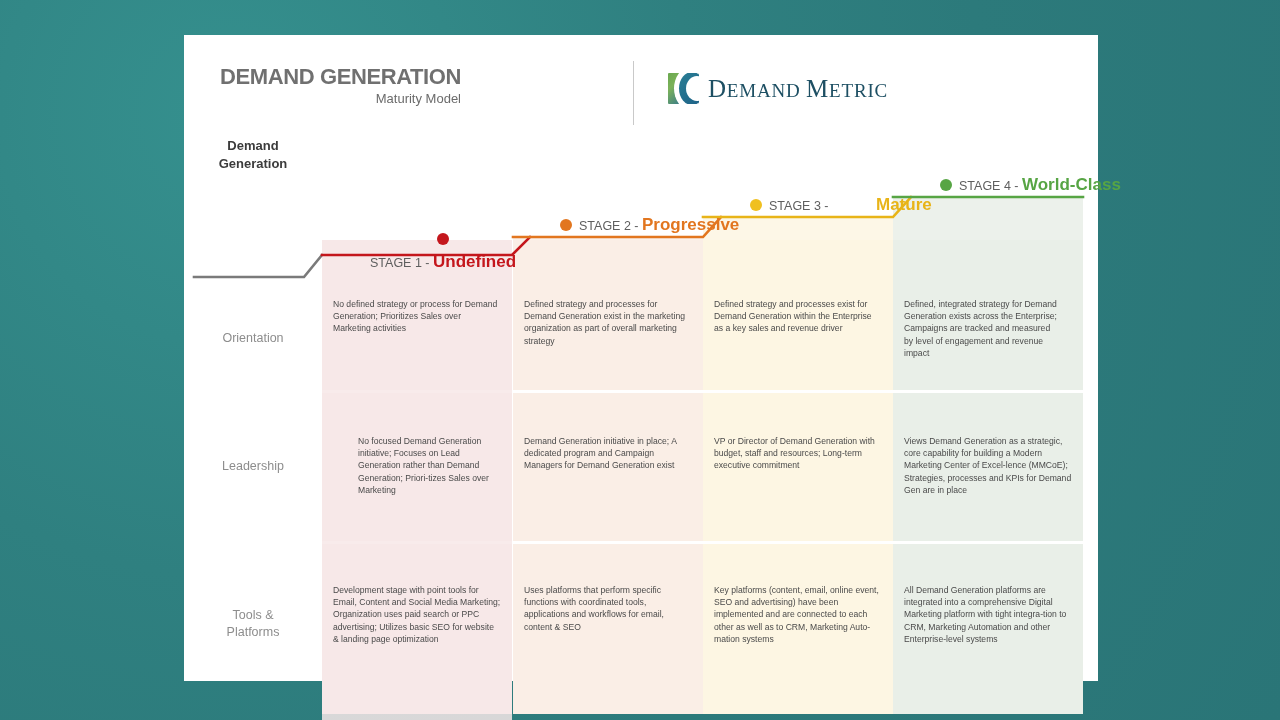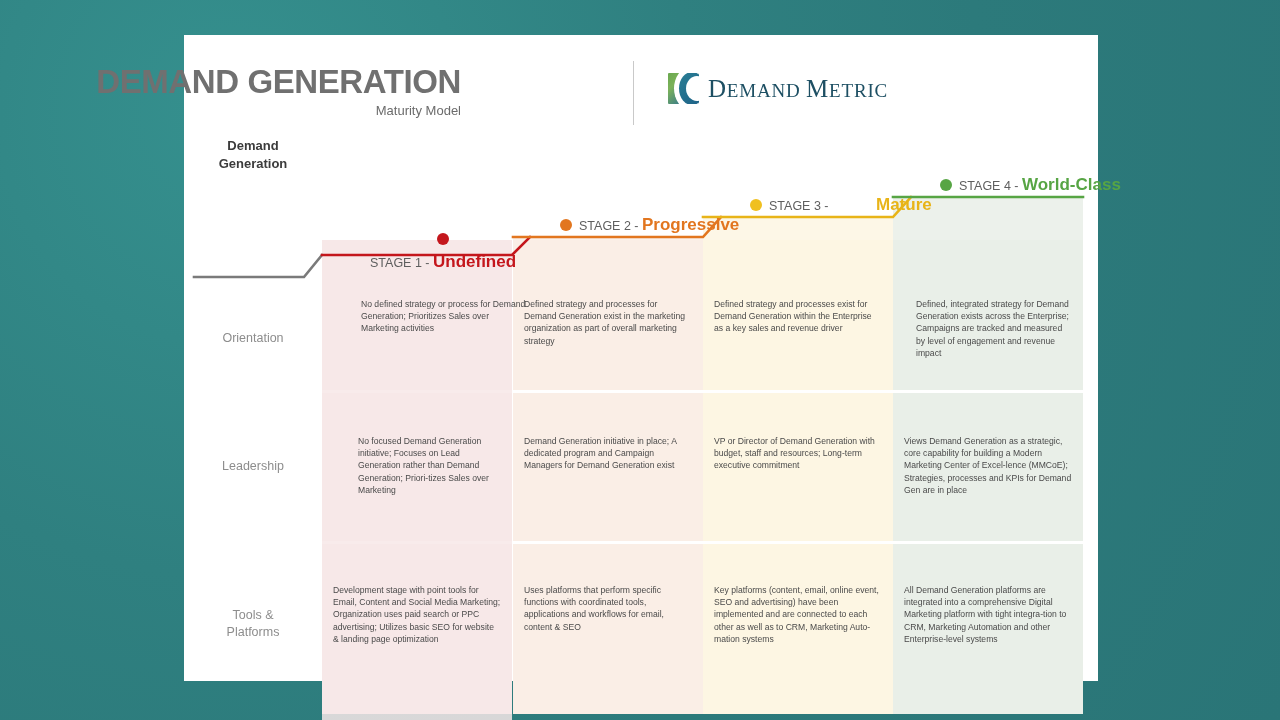--- a/index.html
+++ b/index.html
@@ -17,21 +17,21 @@
     background:#ffffff;
   }
 
   
   .header{position:absolute;left:0;top:0;width:914px;height:100px;}
   .title-block{
     position:absolute;right:637px;top:30px;text-align:right;
     color:#6e6e6e;
   }
   .title-main{
-    font-size:33px;font-weight:bold;letter-spacing:-0.4px;
+    font-size:22px;font-weight:bold;letter-spacing:-0.4px;
     color:#707070;line-height:1.05;white-space:nowrap;
   }
   .title-sub{
     font-size:13px;font-weight:normal;color:#6b6b6b;
     line-height:1.25;margin-top:3px;white-space:nowrap;
   }
   .divider{
     position:absolute;left:449px;top:26px;width:1px;height:64px;background:#c9c9c9;
   }
   .logo-wrap{position:absolute;left:484px;top:38px;display:flex;align-items:center;gap:9px;}
@@ -140,30 +140,30 @@
         <div class="rowlabel" style="top:313px;">
           <span>Leadership</span>
         </div>
         <div class="rowlabel" style="top:462px;">
           <span>Tools &amp;</span><br>
           <span>Platforms</span>
         </div>
       </div>
 
       <div id="cellHost">
-          <div class="cell" style="left: 138px; top: 153px; width: 190px; margin-left: 28px;">
+          <div class="cell" style="left: 138px; top: 153px; width: 190px;">
             <div class="txt">No defined strategy or process for Demand Generation; Prioritizes Sales over Marketing activities</div>
           </div>
           <div class="cell" style="left: 329px; top: 153px; width: 190px;">
             <div class="txt">Defined strategy and processes for Demand Generation exist in the marketing organization as part of overall marketing strategy</div>
           </div>
           <div class="cell" style="left: 519px; top: 153px; width: 190px;">
             <div class="txt">Defined strategy and processes exist for Demand Generation within the Enterprise as a key sales and revenue driver</div>
           </div>
-          <div class="cell" style="left: 709px; top: 153px; width: 176px; margin-left: 12px;">
+          <div class="cell" style="left: 709px; top: 153px; width: 176px;">
             <div class="txt">Defined, integrated strategy for Demand Generation exists across the Enterprise; Campaigns are tracked and measured by level of engagement and revenue impact</div>
           </div>
           <div class="cell" style="left: 138px; top: 290px; width: 190px; padding-left: 36px;">
             <div class="txt">No focused Demand Generation initiative; Focuses on Lead Generation rather than Demand Generation; Priori-tizes Sales over Marketing</div>
           </div>
           <div class="cell" style="left: 329px; top: 290px; width: 190px;">
             <div class="txt">Demand Generation initiative in place; A dedicated program and Campaign Managers for Demand Generation exist</div>
           </div>
           <div class="cell" style="left: 519px; top: 290px; width: 190px;">
             <div class="txt">VP or Director of Demand Generation with budget, staff and resources; Long-term executive commitment</div>

